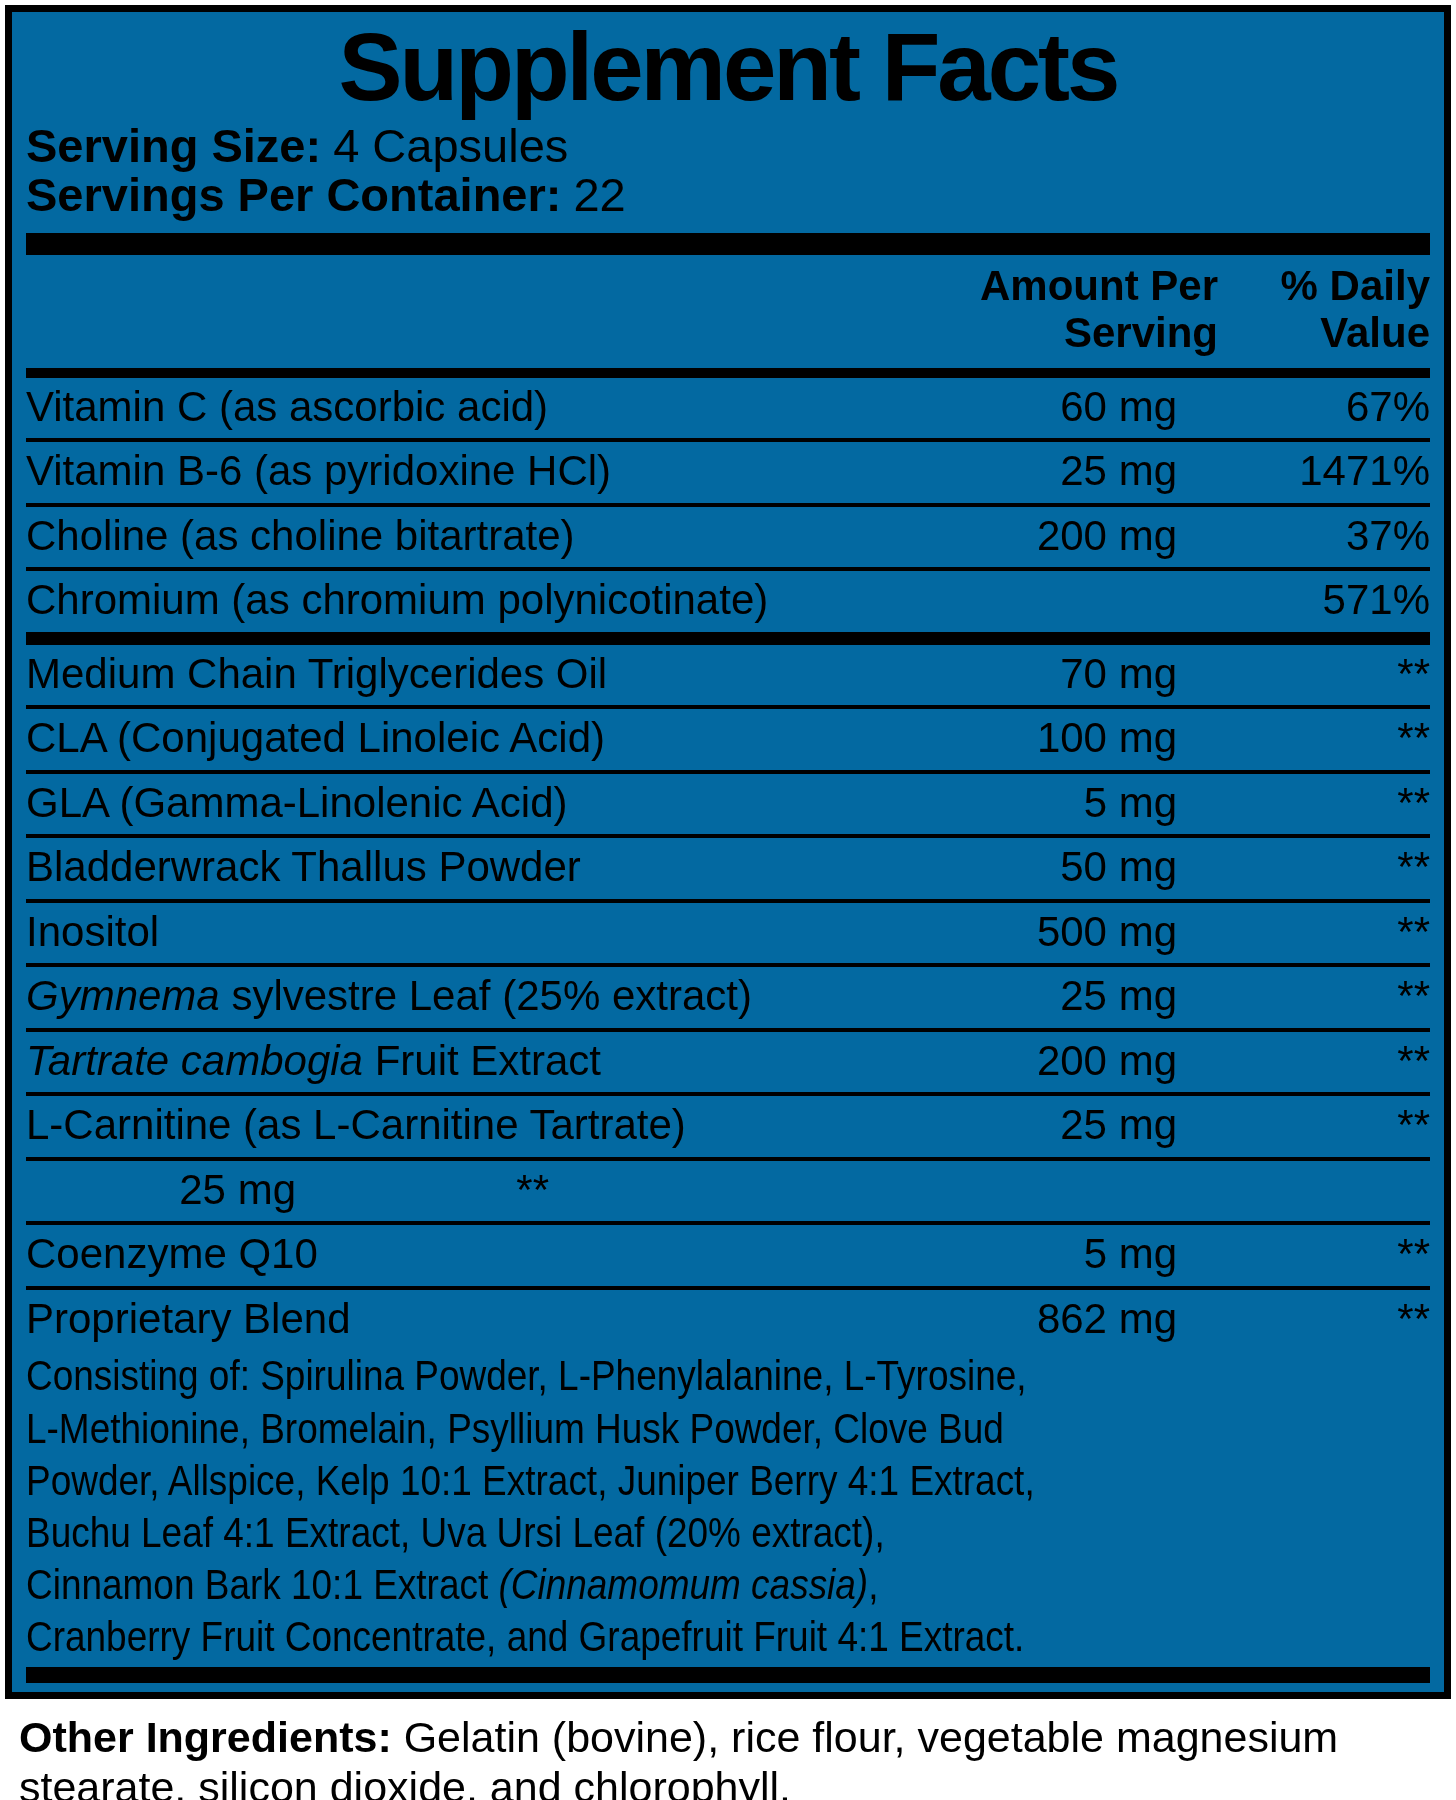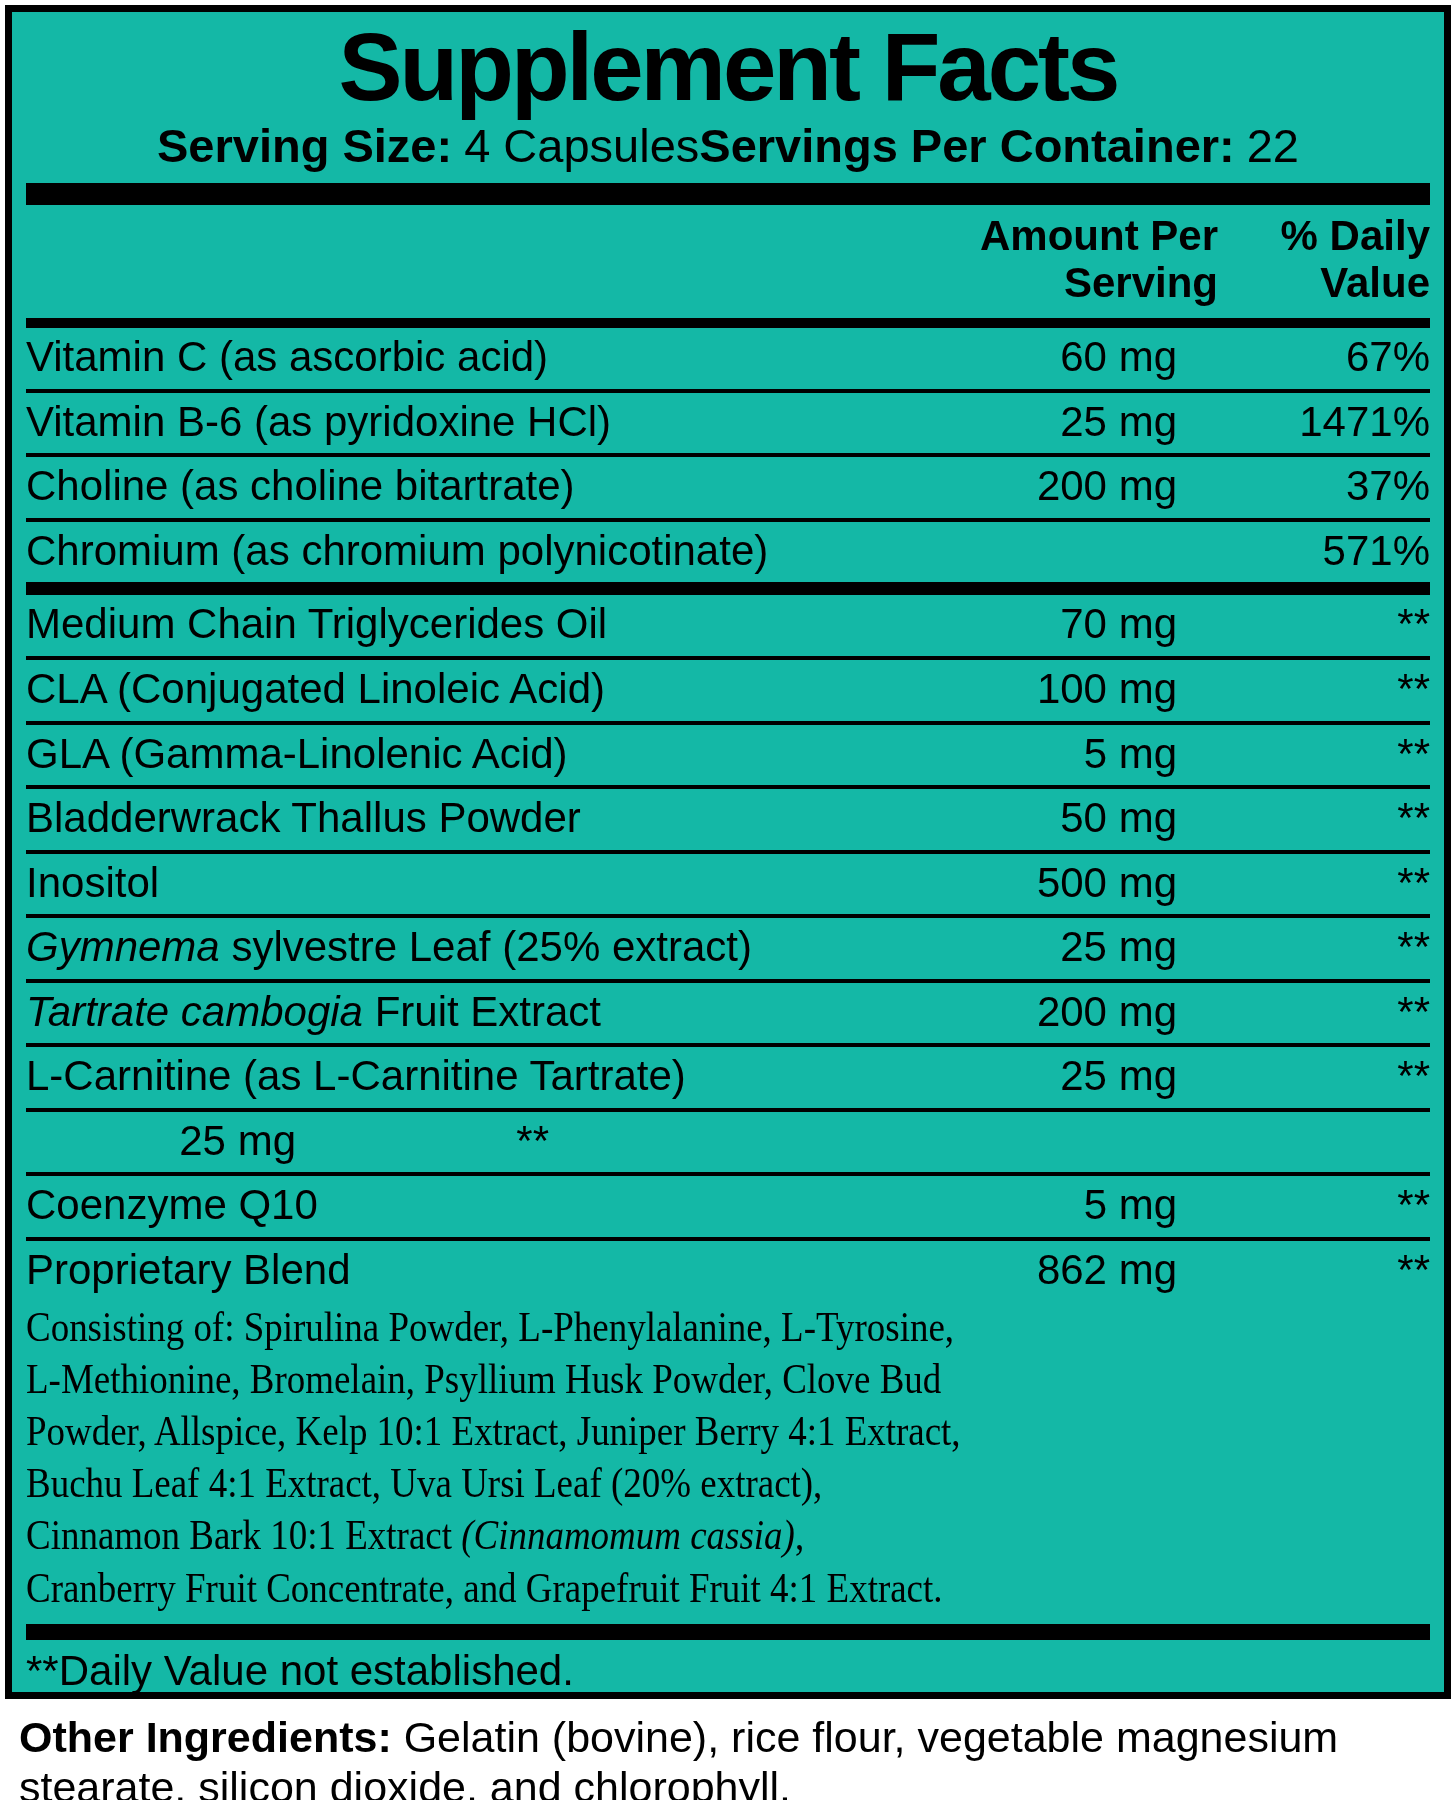--- a/index.html
+++ b/index.html
@@ -18,38 +18,39 @@
   }
   .facts-box {
     position: absolute;
     left: 5px;
     top: 5px;
     width: 1446px;
     height: 1694px;
     box-sizing: border-box;
     border: 7px solid #000000;
     padding: 0 14px;
-    background: #14b8a6;
+    background: #0369a1;
     overflow: hidden;
   }
   .title {
     text-align: center;
     font-weight: bold;
     font-size: 96px;
     line-height: 1.0;
     letter-spacing: -3px;
     padding-top: 7px;
   }
   .serving-line {
     display: flex;
     justify-content: center;
     align-items: baseline;
     font-size: 47px;
     line-height: 1.05;
     padding: 6px 0 13px;
+    flex-direction: column;
   }
   .serving-line .lab { font-weight: bold; }
   .serving-line .val { margin-left: 12px; }
   .bar { background: #000000; width: 100%; }
   .bar-thick  { height: 22px; }
   .bar-med    { height: 10px; }
   .sep        { height: 4px;  background: #000000; }
   .sep.thick  { height: 13px; }
   .header-row {
     display: flex;
@@ -65,21 +66,21 @@
     display: flex;
     font-size: 42px;
     line-height: 1.06;
     padding: 7px 0 9px;
     gap: 41px;
   }
   .name-line2 {
     padding-left: 26px;
     padding-top: 10px;
   }
-  .blend-desc { padding: 0 0 10px; font-family: Liberation Serif, serif; }
+  .blend-desc { padding: 0 0 4px; }
   .desc-line {
     font-size: 42px;
     line-height: 1.24;
     white-space: nowrap;
     transform: scaleX(0.88);
     transform-origin: 0 50%;
   }
   .italic { font-style: italic; }
   .footnote {
     font-size: 42px;

